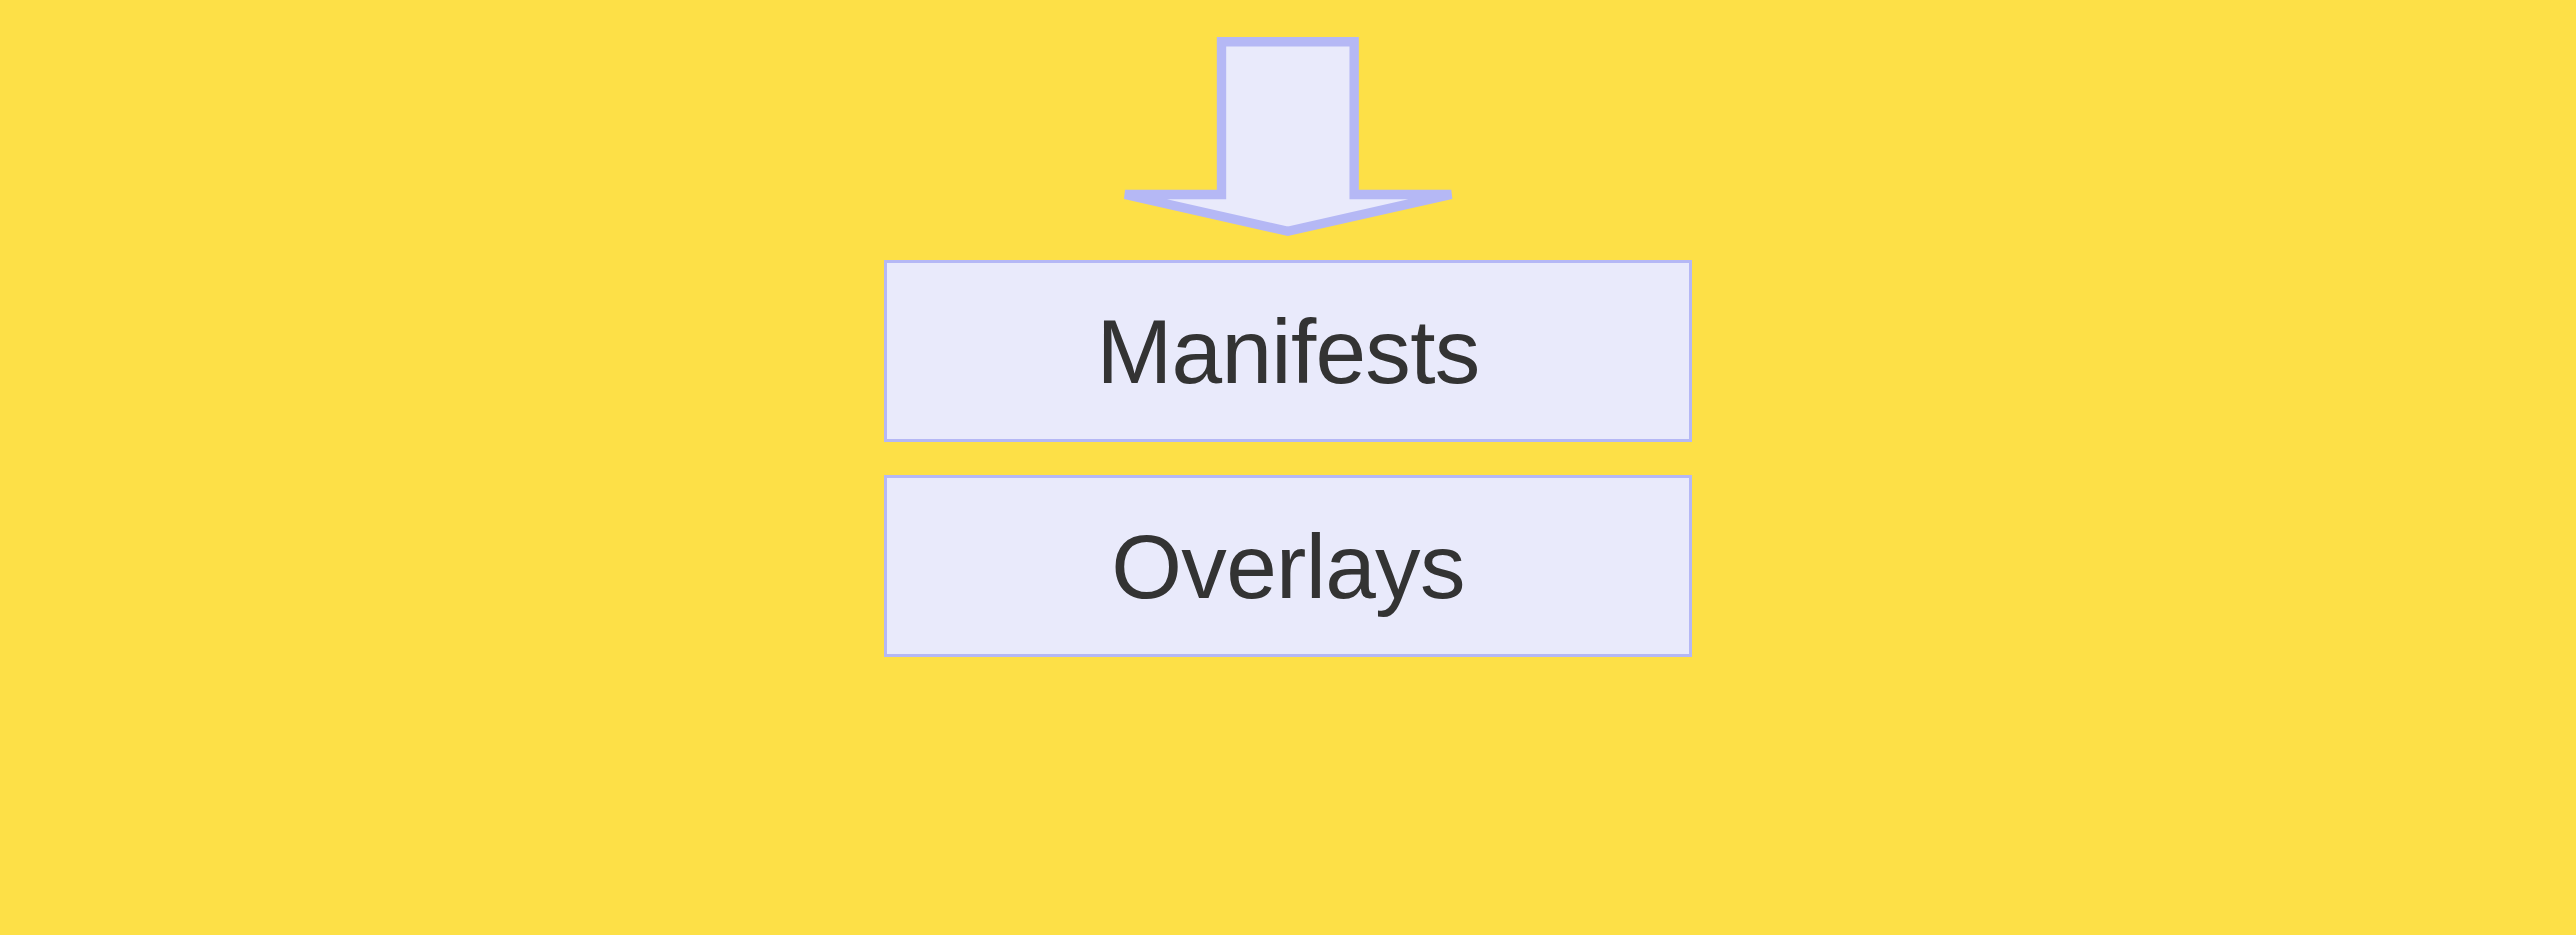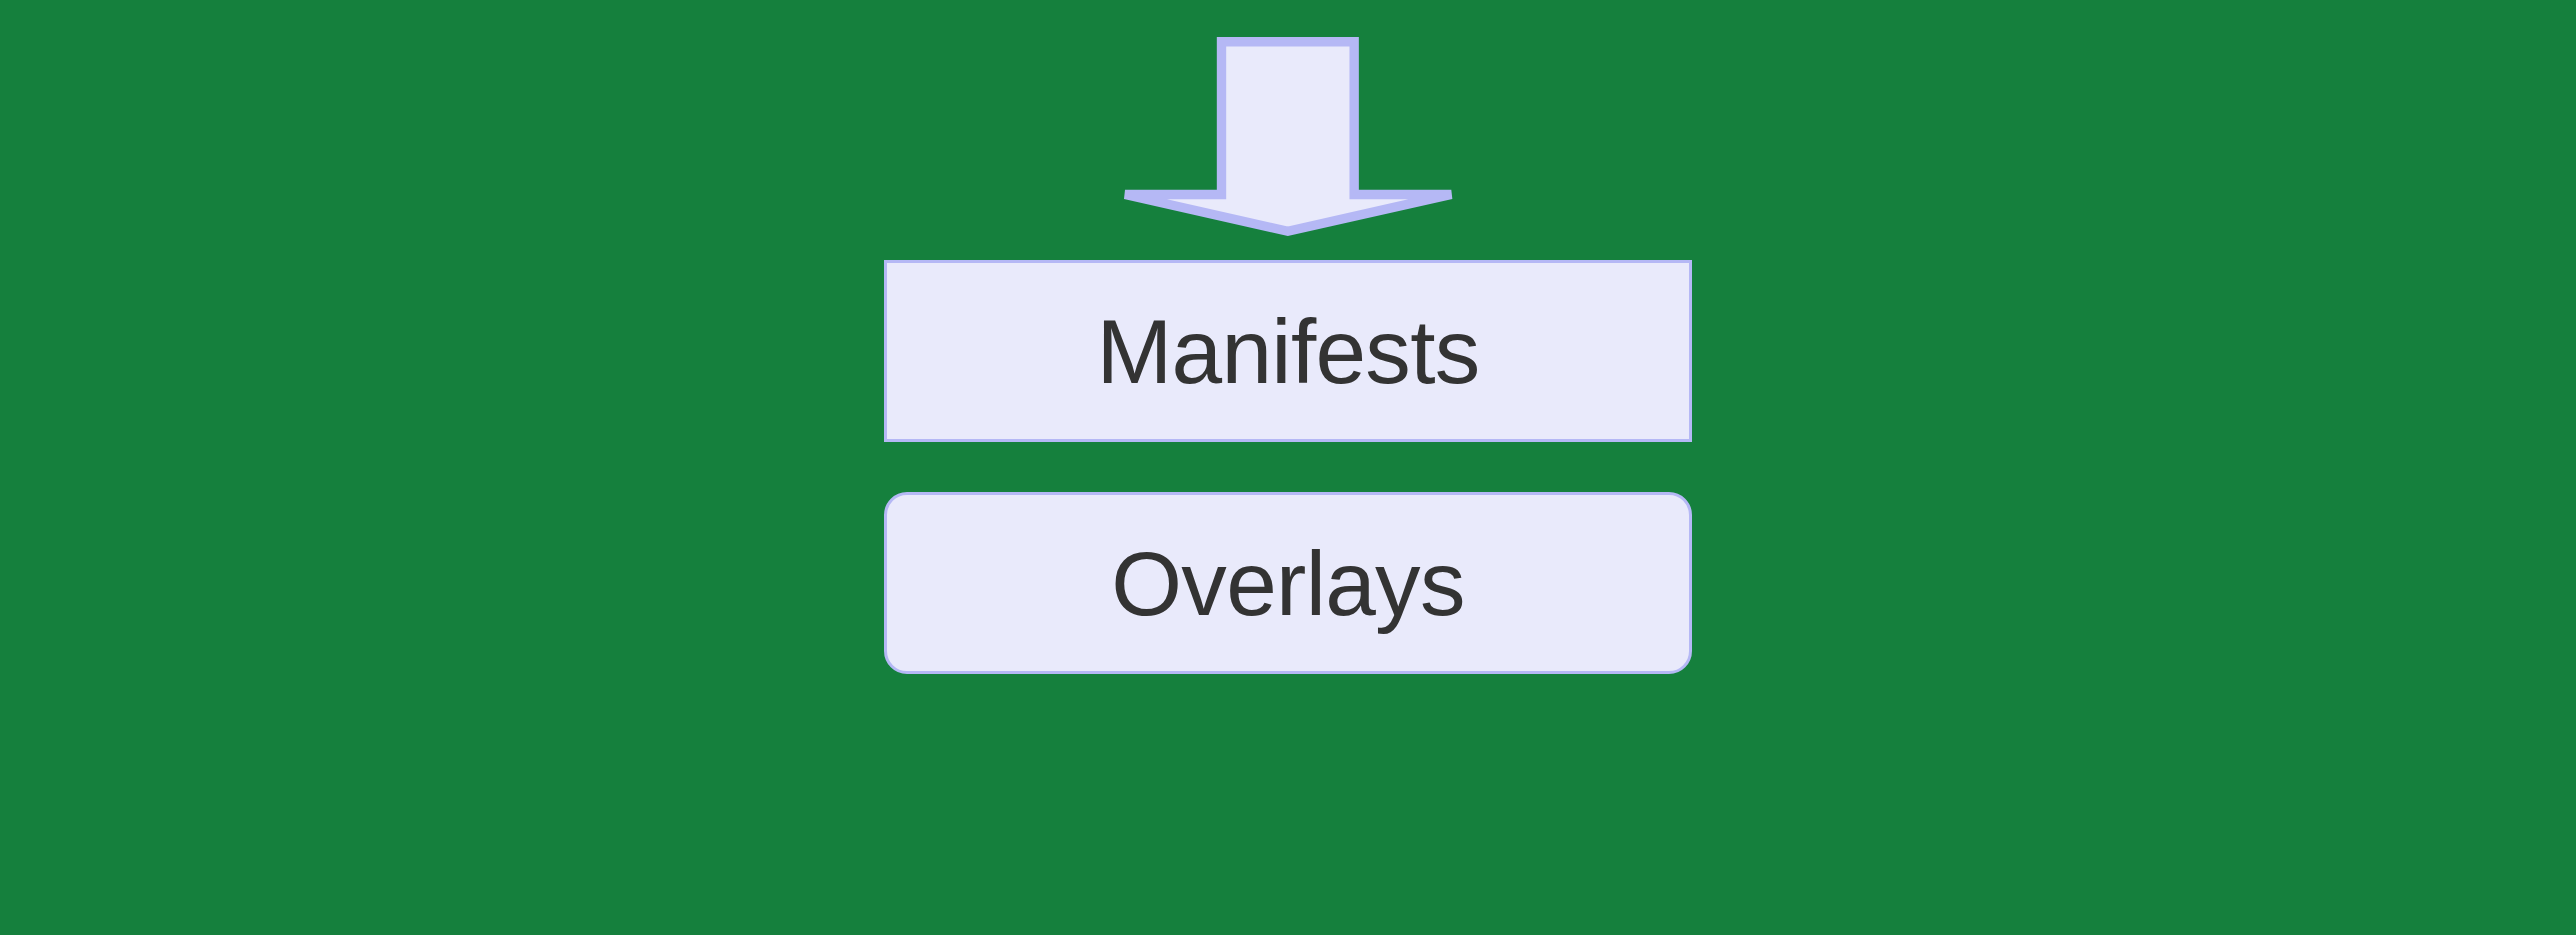--- a/index.html
+++ b/index.html
@@ -12,21 +12,21 @@
     width: 2576px;
     height: 935px;
     overflow: hidden;
     font-family: "Liberation Sans", "DejaVu Sans", sans-serif;
   }
 
   #diagram-canvas {
     position: relative;
     width: 2576px;
     height: 935px;
-    background: #15803d;
+    background: #fde047;
   }
 
   
   .arrow-wrap {
     position: absolute;
     left: 1114px;
     top: 37px;
     width: 349px;
     height: 201px;
   }
@@ -52,22 +52,21 @@
     width: 808px;
     height: 182px;
     background: #e9eafb;
     border: 3.4px solid #b5b8f5;
     display: flex;
     align-items: center;
     justify-content: center;
     text-align: center;
   }
   .node-box + .node-box {
-    margin-top: 50px;
-    border-radius: 23px;
+    margin-top: 33px;
   }
 
   .node-label {
     font-family: "Liberation Sans", "DejaVu Sans", sans-serif;
     font-size: 91px;
     line-height: 1;
     font-weight: 400;
     color: #333333;
     white-space: nowrap;
     letter-spacing: -0.7px;

